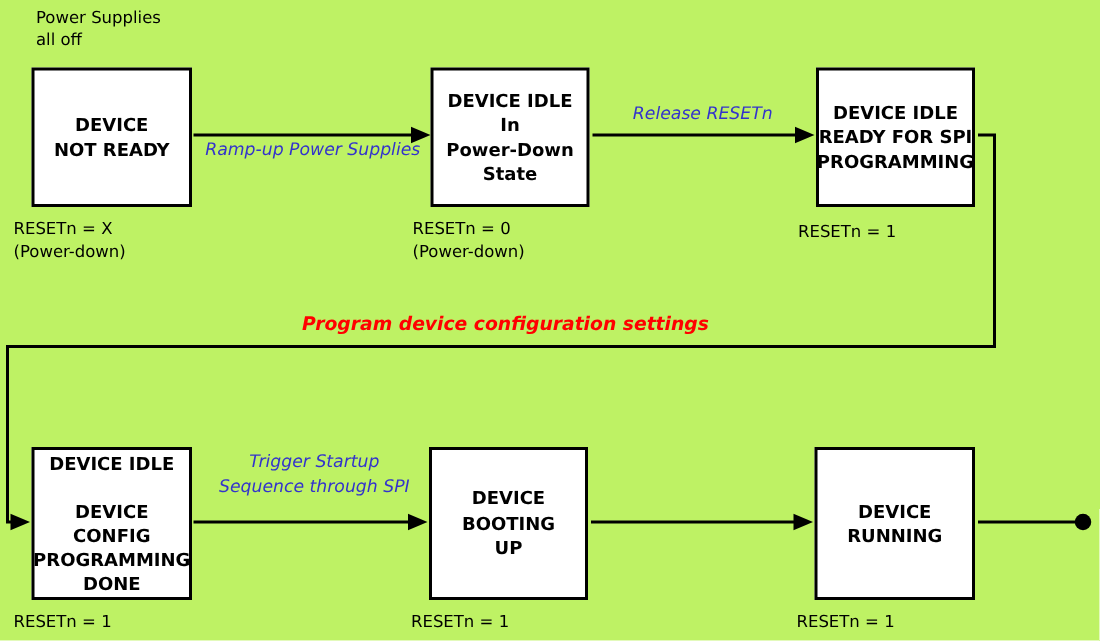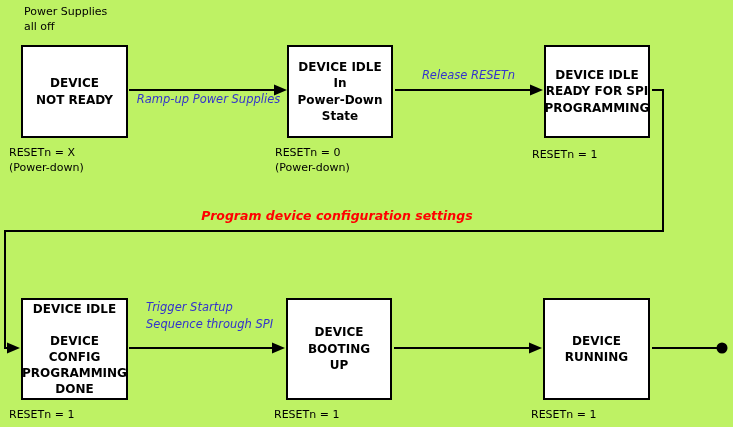--- a/index.html
+++ b/index.html
@@ -34,20 +34,21 @@
     font-weight: bold;
     line-height: 16.5px;
     text-align: center;
     white-space: pre-line;
   }
   .state-title.tight { line-height: 16px; }
   .blue-label {
     font-size: 11.5px;
     color: #3333CC;
     line-height: 16px;
+    text-align: center;
   }
   .italic { font-style: italic; }
   .blue-label.center { text-align: center; }
   .red-label {
     font-size: 12.5px;
     font-weight: bold;
     font-style: italic;
     color: #FF0000;
     text-align: center;
   }

